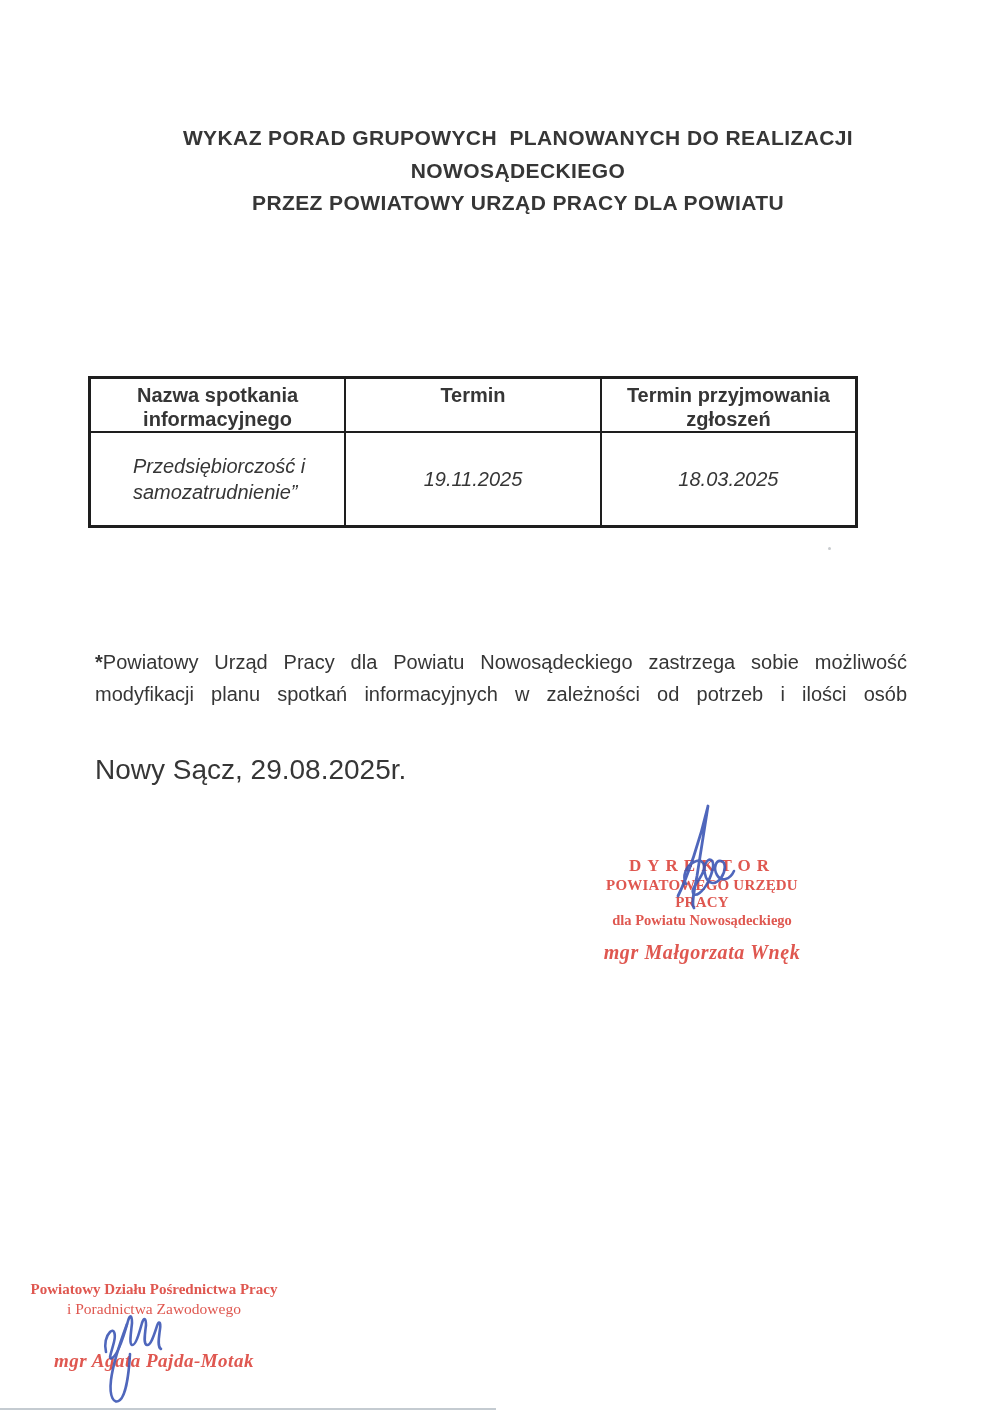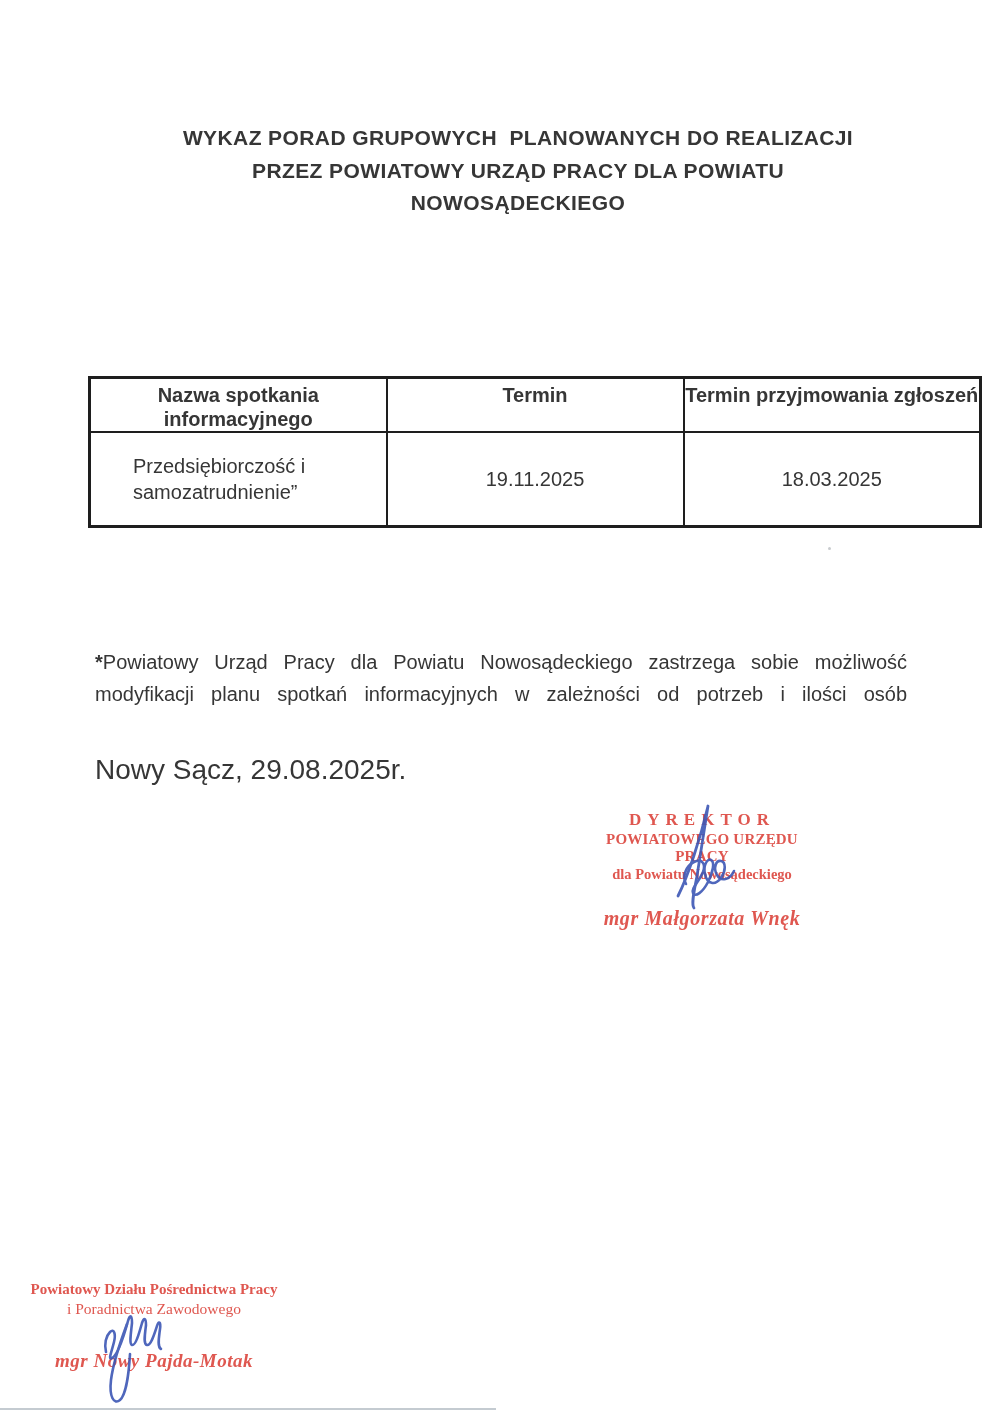--- a/index.html
+++ b/index.html
@@ -25,38 +25,38 @@
     font-weight:bold;
     font-size:21px;
     line-height:32.5px;
     letter-spacing:0.4px;
     color:var(--text);
   }
   .title-line{white-space:pre-wrap;margin-left:36px;}
   
   .schedule-table{
     position:absolute;left:88px;top:376px;
-    width:894px;
+    width:770px;
     border-collapse:collapse;
     table-layout:fixed;
     border:3px solid var(--border);
   }
   .schedule-table th,.schedule-table td{
     border:2px solid var(--border);
     text-align:center;
     font-size:20px;
   }
   .schedule-table thead tr{height:47px;}
   .schedule-table th{
     font-weight:bold;
     vertical-align:top;
     padding-top:4px;
     line-height:24px;
   }
-  .schedule-table tbody tr{height:94px;}
+  .schedule-table tbody tr{height:94px;font-style:italic;}
   .schedule-table td{
     vertical-align:middle;
     line-height:26px;
     padding:0 10px;
   }
   .schedule-table td.cell-name{
     text-align:left;
     padding-left:42px;
     padding-right:30px;
   }
@@ -73,25 +73,25 @@
     font-size:28px;color:var(--text);
   }
   
   .stamp{
     position:absolute;
     font-family:"Liberation Serif", serif;
     color:var(--stamp-red);
     text-align:center;
     opacity:0.93;
   }
-  .director-stamp{left:580px;top:810px;width:244px;}
+  .director-stamp{left:580px;top:856px;width:244px;}
   .ds-title{font-size:17px;letter-spacing:6px;font-weight:bold;}
   .ds-org{font-size:15px;font-weight:bold;letter-spacing:0.2px;margin-top:1px;}
   .ds-region{font-size:14.5px;font-weight:bold;margin-top:1px;}
-  .ds-name{font-size:20px;font-weight:bold;font-style:italic;margin-top:24px;letter-spacing:0.6px;}
+  .ds-name{font-size:20px;font-weight:bold;font-style:italic;margin-top:12px;letter-spacing:0.6px;}
   .manager-stamp{left:28px;top:1281px;width:252px;}
   .ms-l1{font-size:15px;font-weight:bold;}
   .ms-l2{font-size:15.5px;font-weight:normal;margin-top:2px;}
   .ms-name{font-size:19px;font-weight:bold;font-style:italic;margin-top:32px;letter-spacing:0.5px;}
   
   .sig{position:absolute;color:var(--signature-blue);opacity:0.9;}
   .sig-director{left:662px;top:798px;}
   .sig-manager{left:96px;top:1306px;}
   
   .speck{
@@ -105,22 +105,22 @@
     background:#c4cbd1;
   }
 </style>
 </head>
 <body>
 
 <div class="page">
 
   <div class="title">
     <div class="title-line">WYKAZ PORAD GRUPOWYCH  PLANOWANYCH DO REALIZACJI</div>
+    <div class="title-line">NOWOSĄDECKIEGO</div>
     <div class="title-line">PRZEZ POWIATOWY URZĄD PRACY DLA POWIATU</div>
-    <div class="title-line">NOWOSĄDECKIEGO</div>
   </div>
 
   <table class="schedule-table">
     <thead>
       <tr>
         <th>Nazwa spotkania informacyjnego</th>
         <th>Termin</th>
         <th>Termin przyjmowania zgłoszeń</th>
       </tr>
     </thead>
@@ -148,21 +148,21 @@
   </div>
 
   <svg class="sig sig-director" width="82" height="118" viewBox="0 0 82 118" aria-hidden="true">
     <path d="M16,98 C26,78 38,42 46,8 C42,34 38,60 35,78 C32,94 29,106 32,110" fill="none" stroke="currentColor" stroke-width="2.8" stroke-linecap="round"></path>
     <path d="M24,86 C20,78 24,68 32,64 C40,60 44,66 41,74 C37,84 29,90 31,95 C33,100 41,94 46,84 C51,74 53,64 49,62 C45,60 41,68 43,76 C45,86 53,88 59,80 C64,73 64,64 59,63 C54,62 51,70 55,77 C59,84 68,82 72,73" fill="none" stroke="currentColor" stroke-width="2.6" stroke-linecap="round"></path>
   </svg>
 
   <div class="stamp manager-stamp">
     <div class="ms-l1">Powiatowy Działu Pośrednictwa Pracy</div>
     <div class="ms-l2">i Poradnictwa Zawodowego</div>
-    <div class="ms-name">mgr Nowy Pajda-Motak</div>
+    <div class="ms-name">mgr Agata Pajda-Motak</div>
   </div>
 
   <svg class="sig sig-manager" width="72" height="104" viewBox="0 0 72 104" aria-hidden="true">
     <path d="M10,46 C8,38 10,30 14,26 C18,22 20,28 18,36 C15,48 12,54 16,52 C22,49 29,26 32,15 C34,8 36,9 36,17 C35,27 33,38 36,39 C40,40 44,24 46,17 C48,11 50,12 50,19 C49,28 47,38 51,39 C55,40 59,26 61,20 C63,14 65,16 64,23 C63,31 61,41 65,43" fill="none" stroke="currentColor" stroke-width="2.6" stroke-linecap="round"></path>
     <path d="M31,18 C25,34 17,58 15,74 C13,91 18,99 24,94 C30,89 33,66 34,48" fill="none" stroke="currentColor" stroke-width="2.6" stroke-linecap="round"></path>
   </svg>
 
   <div class="speck"></div>
   <div class="scan-edge"></div>
 

